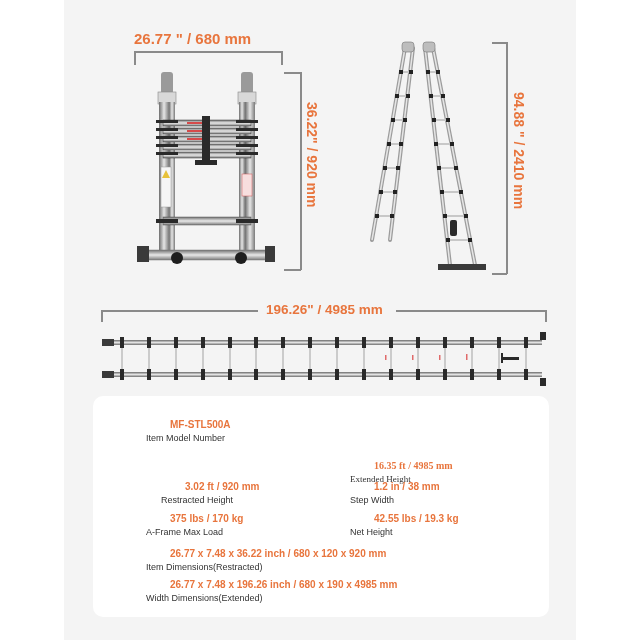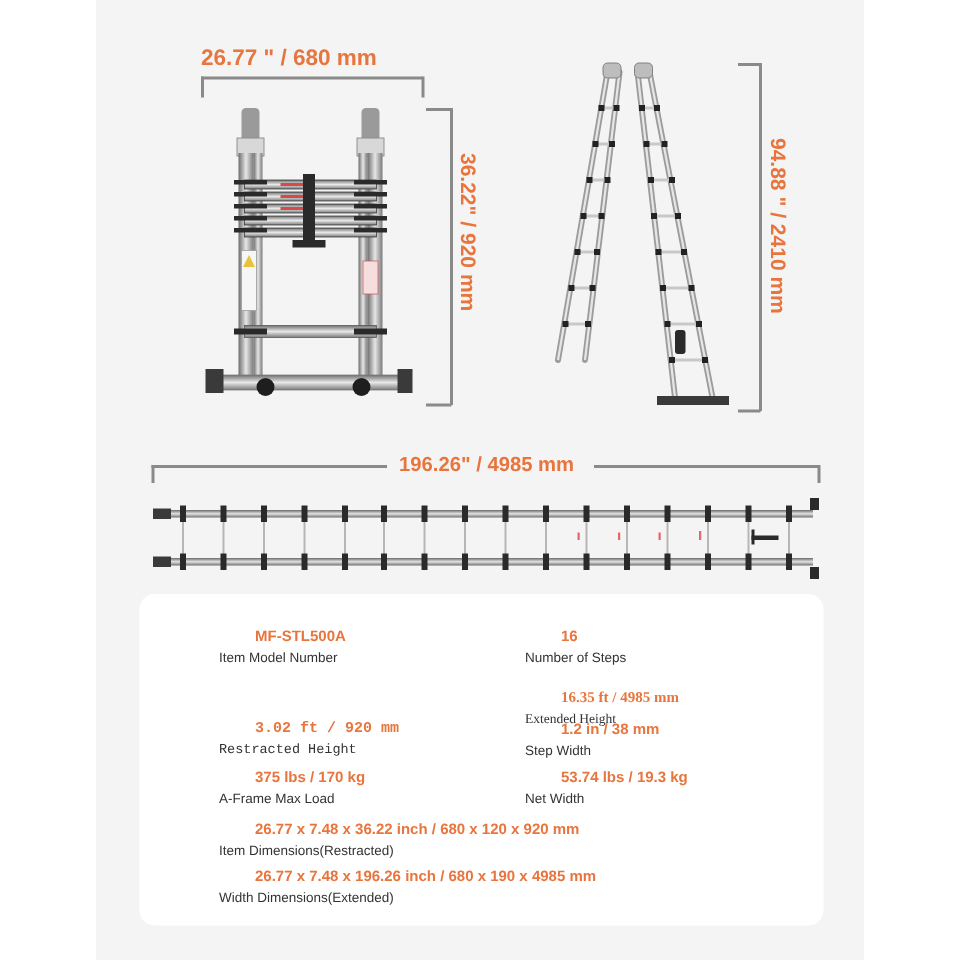--- a/index.html
+++ b/index.html
@@ -271,44 +271,40 @@
   <rect x="401" y="23" width="2" height="10" fill="#2a2a2a"></rect>
   <rect x="440" y="2" width="6" height="8" fill="#2a2a2a"></rect>
   <rect x="440" y="48" width="6" height="8" fill="#2a2a2a"></rect>
 </svg>
 
 <div class="card">
   <div class="spec" style="left:41px; top:22px;">
     <div class="v">MF-STL500A</div>
     <div class="l">Item Model Number</div>
   </div>
-  <div class="spec" style="left:41px; top:84px;font-family:Liberation Mono, monospace;">
+  <div class="spec" style="left:56px; top:84px;">
     <div class="v">3.02 ft / 920 mm</div>
     <div class="l">Restracted Height</div>
   </div>
   <div class="spec" style="left:41px; top:116px;">
     <div class="v">375 lbs / 170 kg</div>
     <div class="l">A-Frame Max Load</div>
   </div>
 
-  <div class="spec" style="left:245px; top:22px;">
-    <div class="v">16</div>
-    <div class="l">Number of Steps</div>
-  </div>
   <div class="spec" style="left:245px; top:63px;font-family:Liberation Serif, serif;">
     <div class="v">16.35 ft / 4985 mm</div>
     <div class="l">Extended Height</div>
   </div>
   <div class="spec" style="left:245px; top:84px;">
     <div class="v">1.2 in / 38 mm</div>
     <div class="l">Step Width</div>
   </div>
   <div class="spec" style="left:245px; top:116px;">
-    <div class="v">53.74 lbs / 19.3 kg</div>
-    <div class="l">Net Width</div>
+    <div class="v">42.55 lbs / 19.3 kg</div>
+    <div class="l">Net Height</div>
   </div>
 
   <div class="spec" style="left:41px; top:151px;">
     <div class="v">26.77 x 7.48 x 36.22 inch / 680 x 120 x 920 mm</div>
     <div class="l">Item Dimensions(Restracted)</div>
   </div>
   <div class="spec" style="left:41px; top:182px;">
     <div class="v">26.77 x 7.48 x 196.26 inch / 680 x 190 x 4985 mm</div>
     <div class="l">Width Dimensions(Extended)</div>
   </div>

